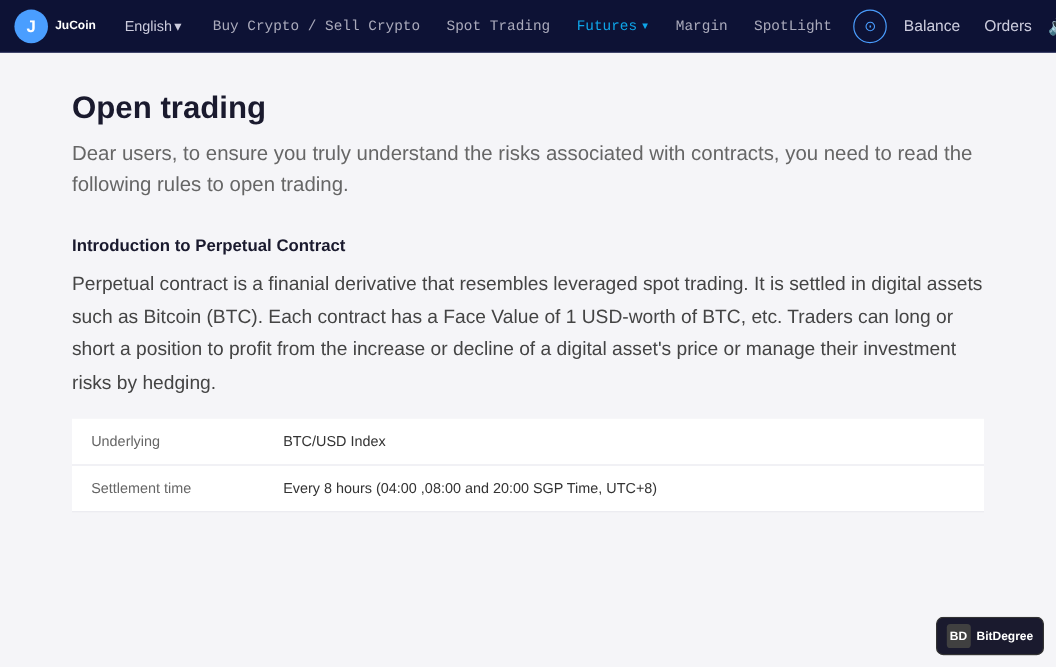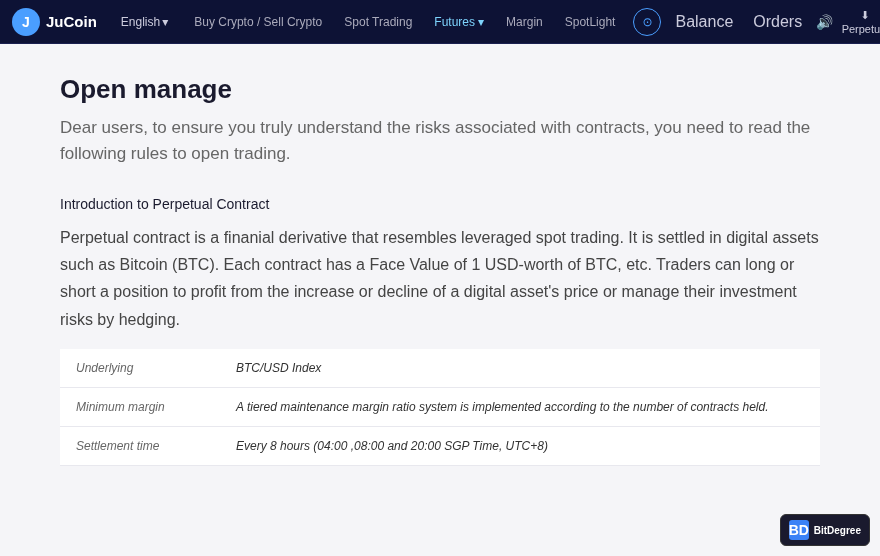--- a/index.html
+++ b/index.html
@@ -29,21 +29,21 @@
       display: flex;
       align-items: center;
       justify-content: center;
       color: white;
       font-weight: bold;
       font-size: 14px;
     }
     .logo-text {
       color: white;
       font-weight: bold;
-      font-size: 15px;
+      font-size: 10px;
     }
     .lang-btn {
       color: #ccd;
       font-size: 12px;
       background: none;
       border: none;
       cursor: pointer;
       display: flex;
       align-items: center;
       gap: 2px;
@@ -59,43 +59,44 @@
       color: #aab;
       font-size: 12px;
       padding: 4px 10px;
       cursor: pointer;
       white-space: nowrap;
       background: none;
       border: none;
       display: flex;
       align-items: center;
       gap: 3px;
-    }
-    .nav-link.active { color: #7dd3fc; text-align: right; }
+      font-family: Liberation Mono, monospace;
+    }
+    .nav-link.active { color: #0ea5e9; text-align: right; }
     .nav-right {
       display: flex;
       align-items: center;
       gap: 8px;
       margin-left: auto;
     }
     .search-circle {
       width: 28px;
       height: 28px;
       border-radius: 50%;
       border: 1px solid #4a9eff;
       display: flex;
       align-items: center;
       justify-content: center;
       color: #4a9eff;
       cursor: pointer;
       font-size: 12px;
     }
     .nav-btn {
       color: #ccd;
-      font-size: 16px;
+      font-size: 13px;
       background: none;
       border: none;
       cursor: pointer;
       padding: 4px 6px;
     }
     .speaker-btn {
       color: #aab;
       font-size: 14px;
       background: none;
       border: none;
@@ -128,39 +129,38 @@
     .page-subtitle {
       font-size: 17px;
       color: #666;
       margin-bottom: 30px;
       line-height: 1.5;
     }
 
     
     .section-title {
       font-size: 14px;
-      font-weight: 400;
+      font-weight: 700;
       color: #1a1a2e;
       margin-bottom: 12px;
     }
     .section-body {
       font-size: 16px;
       color: #444;
       line-height: 1.7;
       margin-bottom: 10px;
     }
 
     
     .info-table {
       width: 100%;
       border-collapse: collapse;
       margin-top: 16px;
       margin-bottom: 30px;
       background: white;
-      font-style: italic;
     }
     .info-table tr {
       border-bottom: 1px solid #e8e8ee;
     }
     .info-table td {
       padding: 12px 16px;
       font-size: 12px;
       color: #444;
       vertical-align: top;
     }
@@ -184,27 +184,27 @@
       padding: 5px 8px;
       display: flex;
       align-items: center;
       gap: 5px;
       cursor: pointer;
       z-index: 999;
     }
     .badge-icon {
       width: 20px;
       height: 20px;
-      background: #3b82f6;
+      background: #404040;
       border-radius: 3px;
       display: flex;
       align-items: center;
       justify-content: center;
       color: white;
-      font-size: 14px;
+      font-size: 10px;
       font-weight: bold;
     }
     .badge-text {
       color: white;
       font-size: 10px;
       font-weight: 600;
     }
   </style>
 </head>
 <body>
@@ -246,39 +246,35 @@
       <span>🔊</span>
     </button>
     <button class="download-btn">
       <span>⬇</span>
       <span>Perpetual</span>
     </button>
   </div>
 </nav>
 
 <div class="main-container">
-  <h1 class="page-title">Open manage</h1>
+  <h1 class="page-title">Open trading</h1>
   <p class="page-subtitle">Dear users, to ensure you truly understand the risks associated with contracts, you need to read the following rules to open trading.</p>
 
   <div>
     <div class="section-title">Introduction to Perpetual Contract</div>
     <p class="section-body">Perpetual contract is a finanial derivative that resembles leveraged spot trading. It is settled in digital assets such as Bitcoin (BTC). Each contract has a Face Value of 1 USD-worth of BTC, etc. Traders can long or short a position to profit from the increase or decline of a digital asset's price or manage their investment risks by hedging.</p>
   </div>
 
   <table class="info-table">
     <tbody id="table-body">
     <tr>
       <td>Underlying</td>
       <td>BTC/USD Index</td>
     </tr>
         <tr>
-      <td>Minimum margin</td>
-      <td>A tiered maintenance margin ratio system is implemented according to the number of contracts held.</td>
-    </tr>
-        <tr>
       <td>Settlement time</td>
       <td>Every 8 hours (04:00 ,08:00 and 20:00 SGP Time, UTC+8)</td>
     </tr>
       </tbody>
   </table>
 
 </div>
 
 <div class="bitdegree-badge">
   <div class="badge-icon">

